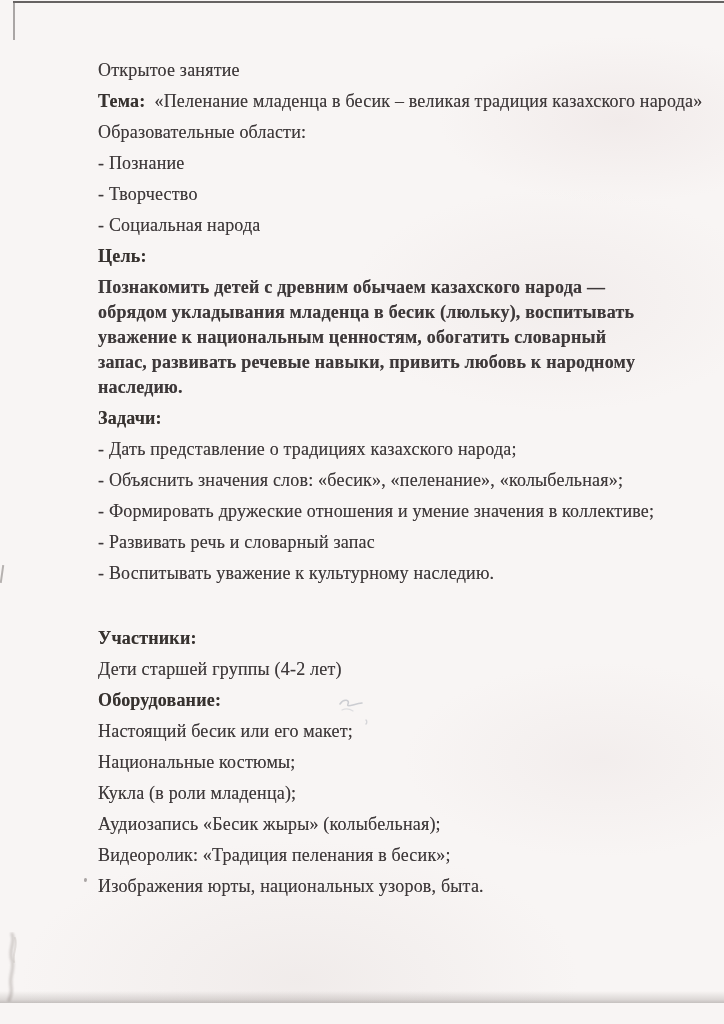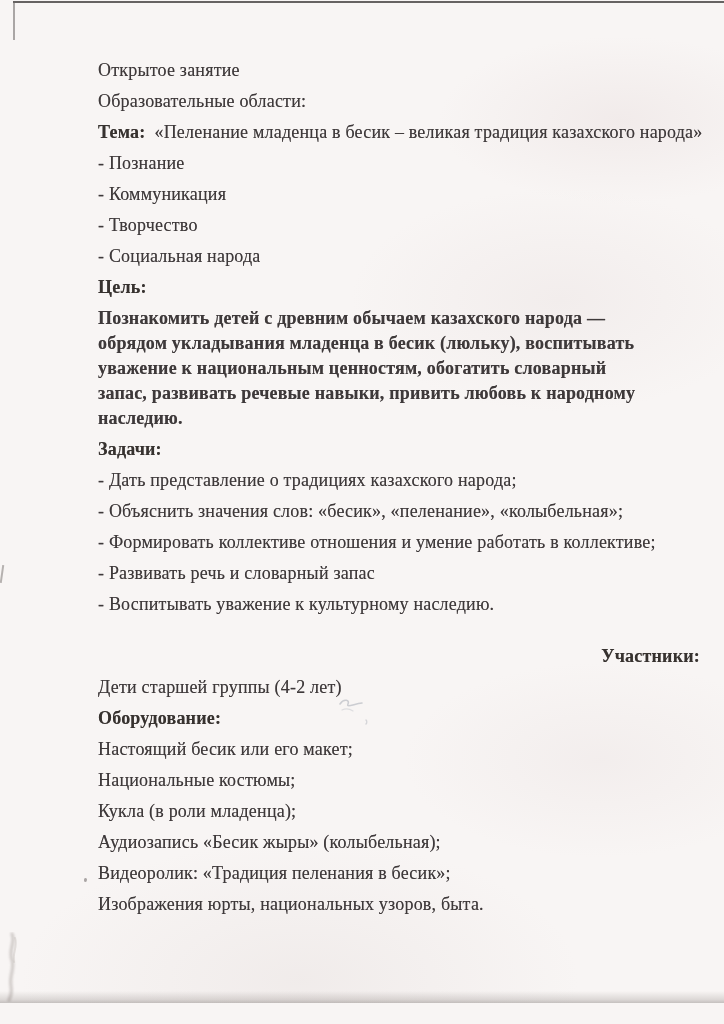--- a/index.html
+++ b/index.html
@@ -90,21 +90,21 @@
     margin: 0 0 6px 0;
     font-size: 18px;
     line-height: 25px;
     max-width: 556px;
     letter-spacing: 0.2px;
     text-shadow: 0 0 0.5px rgba(62,57,58,0.55);
     font-weight: bold;
   }
   .bold { font-weight: bold; color: #37322f; }
   .theme-text { margin-left: 9px; }
-  .gap-top { margin-top: 27px; text-align: right; }
+  .gap-top { margin-top: 40px; }
 </style>
 </head>
 <body>
 
 <div class="page">
 
   <div class="scan-top-line"></div>
   <div class="scan-left-line"></div>
   <div class="edge-tick"></div>
   <svg class="smudge-bottom-left" width="24" height="70" viewBox="0 0 24 70">
@@ -116,36 +116,35 @@
     <path d="M10 16 C 14 14, 18 15, 21 17" fill="none" stroke="#99a0ab" stroke-width="1.2" stroke-linecap="round" opacity="0.5"></path>
     <path d="M34 26 C 35 27, 35 29, 34 30" fill="none" stroke="#8d94a0" stroke-width="1.4" stroke-linecap="round" opacity="0.6"></path>
   </svg>
   <div class="stray-dot"></div>
   <div class="scan-bottom-shade"></div>
 
   <div class="content">
 
     <p class="ln">Открытое занятие</p>
 
+    <p class="ln"><span class="bold">Тема:</span><span class="theme-text">«Пеленание младенца в бесик – великая традиция казахского народа»</span></p>
+
     <p class="ln">Образовательные области:</p>
 
-    <p class="ln"><span class="bold">Тема:</span><span class="theme-text">«Пеленание младенца в бесик – великая традиция казахского народа»</span></p>
-
     <p class="ln">- Познание</p>
-    <p class="ln">- Коммуникация</p>
     <p class="ln">- Творчество</p>
     <p class="ln">- Социальная народа</p>
 
     <p class="ln bold">Цель:</p>
     <p class="para">Познакомить детей с древним обычаем казахского народа — обрядом укладывания младенца в бесик (люльку), воспитывать уважение к национальным ценностям, обогатить словарный запас, развивать речевые навыки, привить любовь к народному наследию.</p>
 
     <p class="ln bold">Задачи:</p>
     <p class="ln">- Дать представление о традициях казахского народа;</p>
     <p class="ln">- Объяснить значения слов: «бесик», «пеленание», «колыбельная»;</p>
-    <p class="ln">- Формировать коллективе отношения и умение работать в коллективе;</p>
+    <p class="ln">- Формировать дружеские отношения и умение значения в коллективе;</p>
     <p class="ln">- Развивать речь и словарный запас</p>
     <p class="ln">- Воспитывать уважение к культурному наследию.</p>
 
     <p class="ln bold gap-top">Участники:</p>
     <p class="ln">Дети старшей группы (4-2 лет)</p>
 
     <p class="ln bold">Оборудование:</p>
     <p class="ln">Настоящий бесик или его макет;</p>
     <p class="ln">Национальные костюмы;</p>
     <p class="ln">Кукла (в роли младенца);</p>

